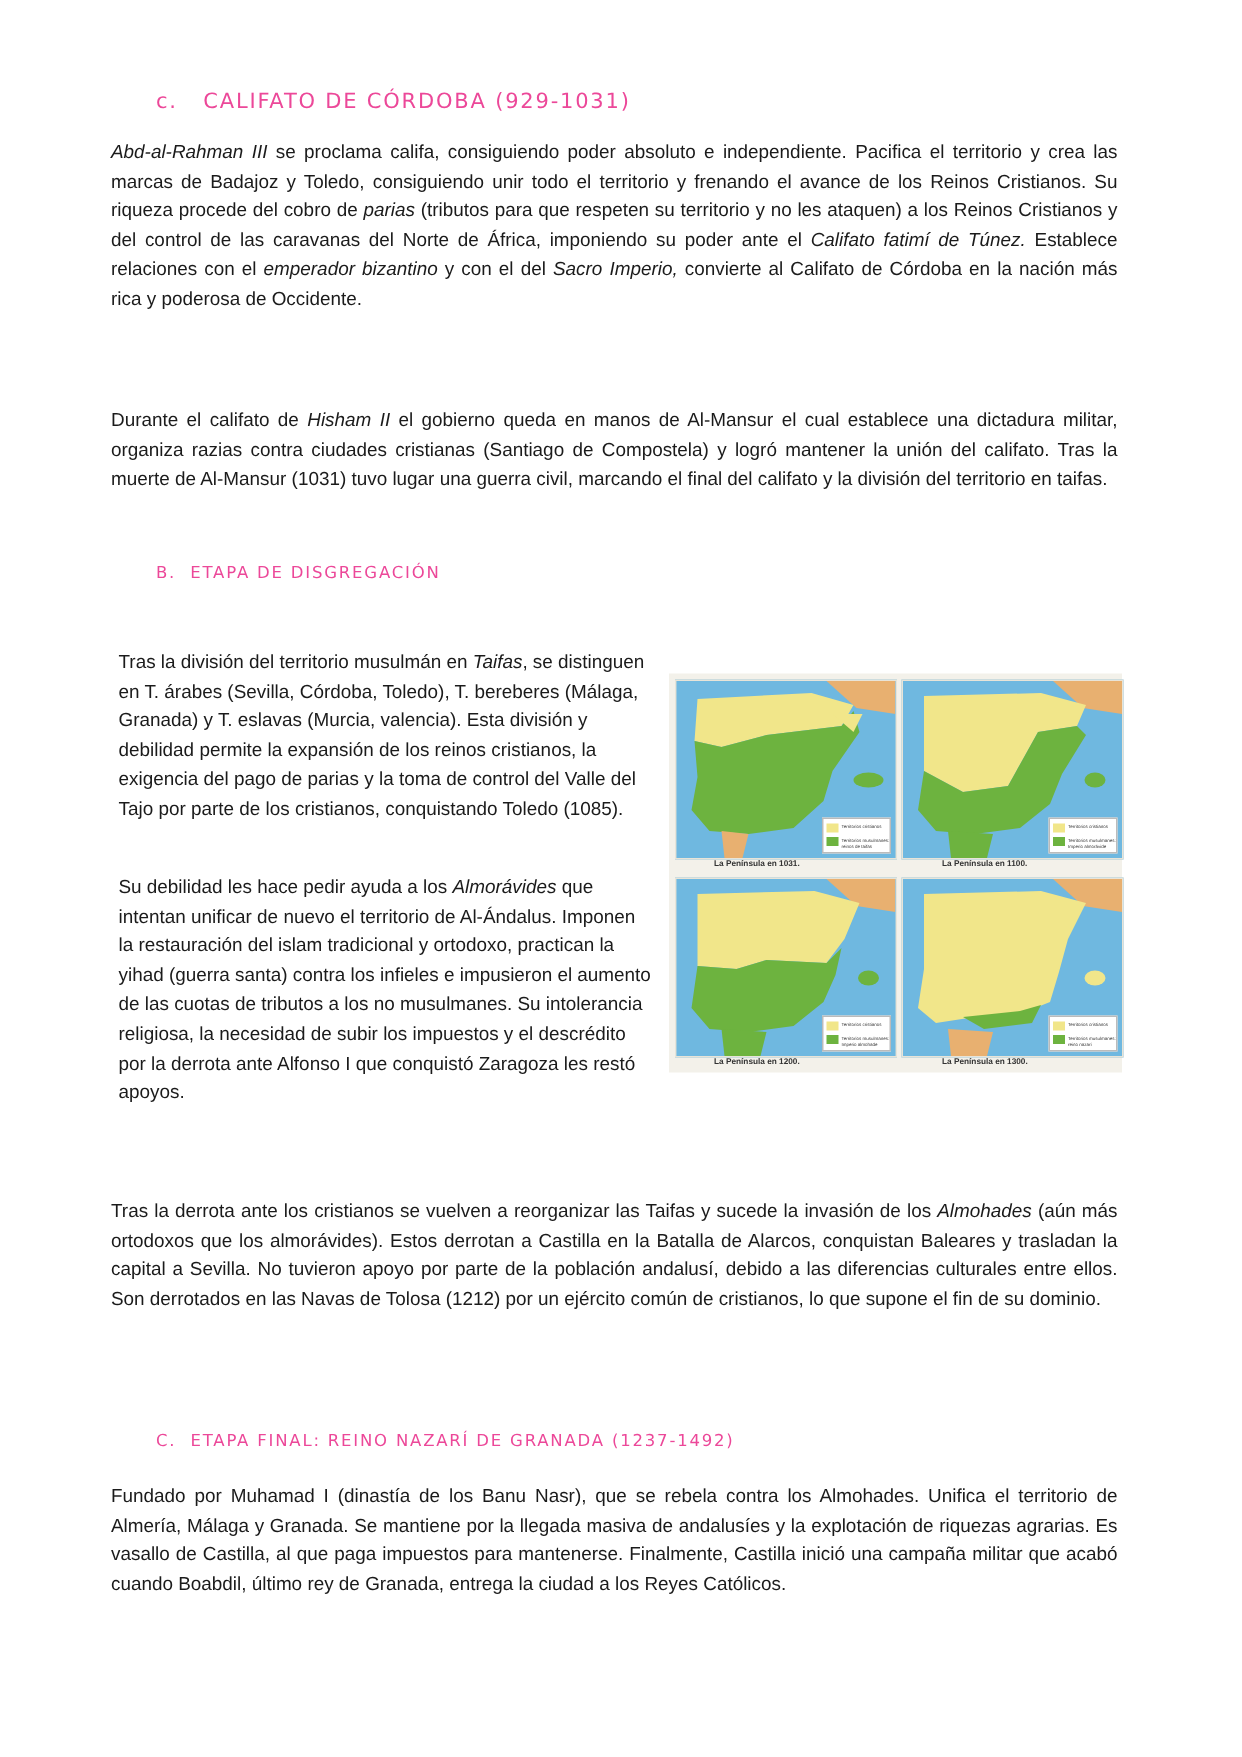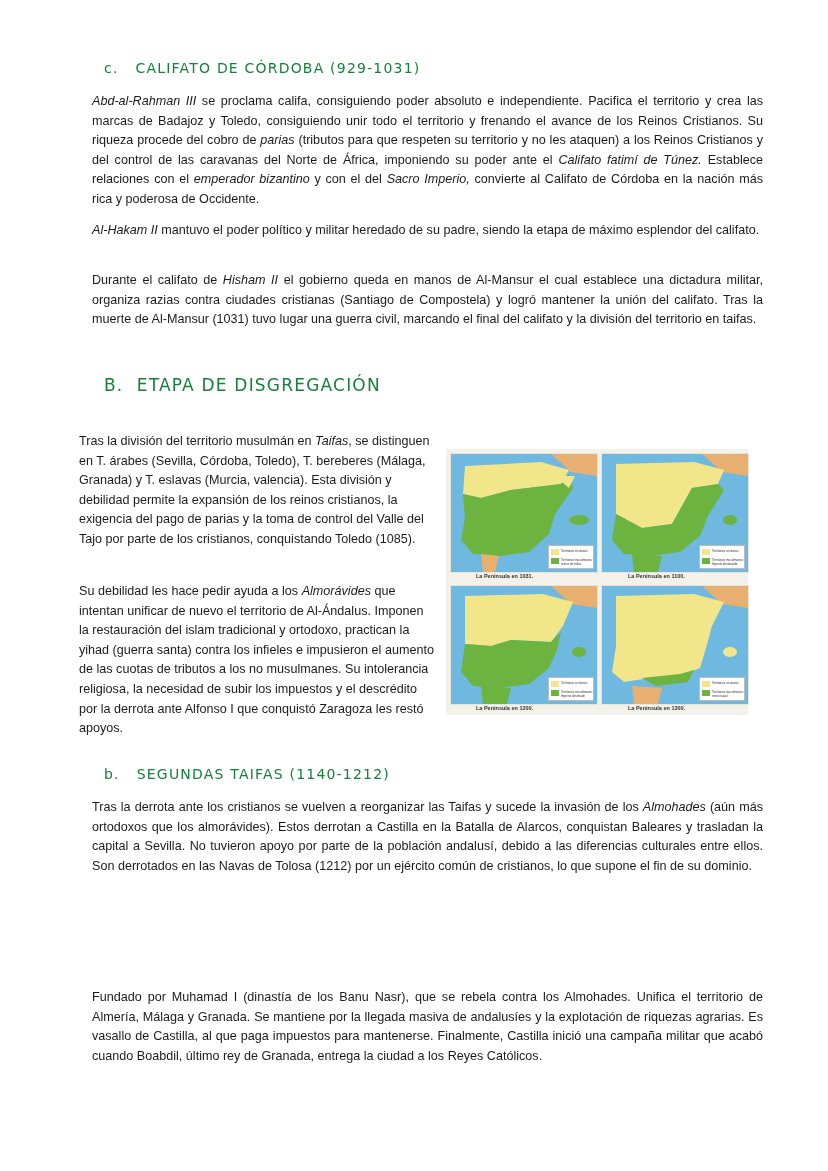--- a/index.html
+++ b/index.html
@@ -1,25 +1,25 @@
 <!DOCTYPE html>
 <html><head>
 <meta charset="utf-8">
 <style>
   html, body { margin:0; padding:0; background:#ffffff; }
   body { width:828px; height:1171px; position:relative; overflow:hidden;
          font-family:"Liberation Sans", sans-serif; color:#1b1b1b; }
   .page { position:absolute; left:0; top:0; width:828px; height:1171px; }
   .h { position:absolute; font-family:"DejaVu Sans", sans-serif; font-weight:normal;
-       letter-spacing:1.2px; color:#15803d; white-space:nowrap; }
+       letter-spacing:1.2px; color:#ec4899; white-space:nowrap; }
   .h .mk { display:inline-block; }
   .h1 { font-size:14px; }
-  .h2 { font-size:17px; }
+  .h2 { font-size:11px; }
   .p { position:absolute; font-size:12.6px; line-height:19.6px; margin:0; }
-  .p.full { left:92px; width:671px; text-align:justify; }
+  .p.full { left:74px; width:671px; text-align:justify; }
   .p.half { left:79px; width:355px; }
   .p i { font-style:italic; }
   .maps { position:absolute; left:446px; top:449px; width:302px; height:266px;
           background:#f3f1ea; }
   .map { position:absolute; width:146px; height:118px; overflow:hidden;
          background:#6fb8e0; border:1px solid #e8e4d8; }
   .map svg { position:absolute; left:0; top:0; }
   .caption { position:absolute; font-size:5.5px; font-weight:bold; color:#333; }
   .legend { position:absolute; right:3px; bottom:3px; width:44px; height:22px;
             background:#fff; border:1px solid #bbb; }
@@ -29,21 +29,20 @@
 </head>
 <body>
 
 <div class="page">
 
   <div class="h h1" style="left:104px; top:60px;">
     <span class="mk">c.</span>&nbsp;&nbsp;&nbsp;<span>CALIFATO DE CÓRDOBA (929-1031)</span>
   </div>
 
   <p class="p full" style="top:92px;"><i>Abd-al-Rahman III</i><span> se proclama califa, consiguiendo poder absoluto e independiente. Pacifica el territorio y crea las marcas de Badajoz y Toledo, consiguiendo unir todo el territorio y frenando el avance de los Reinos Cristianos. Su riqueza procede del cobro de </span><i>parias</i><span> (tributos para que respeten su territorio y no les ataquen) a los Reinos Cristianos y del control de las caravanas del Norte de África, imponiendo su poder ante el </span><i>Califato fatimí de Túnez.</i><span> Establece relaciones con el </span><i>emperador bizantino</i><span> y con el del </span><i>Sacro Imperio,</i><span> convierte al Califato de Córdoba en la nación más rica y poderosa de Occidente.</span></p>
-  <p class="p full" style="top:221px;"><i>Al-Hakam II</i><span> mantuvo el poder político y militar heredado de su padre, siendo la etapa de máximo esplendor del califato.</span></p>
   <p class="p full" style="top:271px;"><span>Durante el califato de </span><i>Hisham II</i><span> el gobierno queda en manos de Al-Mansur el cual establece una dictadura militar, organiza razias contra ciudades cristianas (Santiago de Compostela) y logró mantener la unión del califato. Tras la muerte de Al-Mansur (1031) tuvo lugar una guerra civil, marcando el final del califato y la división del territorio en taifas.</span></p>
 
   <div class="h h2" style="left:104px; top:375px;">
     <span class="mk">B.</span>&nbsp;&nbsp;<span>ETAPA DE DISGREGACIÓN</span>
   </div>
 
   <p class="p half" style="top:432px;"><span>Tras la división del territorio musulmán en </span><i>Taifas</i><span>, se distinguen en T. árabes (Sevilla, Córdoba, Toledo), T. bereberes (Málaga, Granada) y T. eslavas (Murcia, valencia). Esta división y debilidad permite la expansión de los reinos cristianos, la exigencia del pago de parias y la toma de control del Valle del Tajo por parte de los cristianos, conquistando Toledo (1085).</span></p>
   <p class="p half" style="top:582px;"><span>Su debilidad les hace pedir ayuda a los </span><i>Almorávides</i><span> que intentan unificar de nuevo el territorio de Al-Ándalus. Imponen la restauración del islam tradicional y ortodoxo, practican la yihad (guerra santa) contra los infieles e impusieron el aumento de las cuotas de tributos a los no musulmanes. Su intolerancia religiosa, la necesidad de subir los impuestos y el descrédito por la derrota ante Alfonso I que conquistó Zaragoza les restó apoyos.</span></p>
 
   <div class="maps">
@@ -115,22 +114,22 @@
       <div class="legend">
         <div class="sw" style="top:3px; background:#f1e68a;"></div>
         <div class="lt" style="top:3px;">Territorios cristianos</div>
         <div class="sw" style="top:12px; background:#6db33f;"></div>
         <div class="lt" style="top:12px;">Territorios musulmanes: reino nazarí</div>
       </div>
     </div>
     <div class="caption" style="left:182px; top:256px;">La Península en 1300.</div>
   </div>
 
-  <div class="h h1" style="left:104px; top:766px;">
-    <span class="mk">b.</span>&nbsp;&nbsp;&nbsp;<span>SEGUNDAS TAIFAS (1140-1212)</span>
-  </div>
 
   <p class="p full" style="top:798px;"><span>Tras la derrota ante los cristianos se vuelven a reorganizar las Taifas y sucede la invasión de los </span><i>Almohades</i><span> (aún más ortodoxos que los almorávides). Estos derrotan a Castilla en la Batalla de Alarcos, conquistan Baleares y trasladan la capital a Sevilla. No tuvieron apoyo por parte de la población andalusí, debido a las diferencias culturales entre ellos. Son derrotados en las Navas de Tolosa (1212) por un ejército común de cristianos, lo que supone el fin de su dominio.</span></p>
 
+  <div class="h h2" style="left:104px; top:954px;">
+    <span class="mk">C.</span>&nbsp;&nbsp;<span>ETAPA FINAL: REINO NAZARÍ DE GRANADA (1237-1492)</span>
+  </div>
 
   <p class="p full" style="top:988px;"><span>Fundado por Muhamad I (dinastía de los Banu Nasr), que se rebela contra los Almohades. Unifica el territorio de Almería, Málaga y Granada. Se mantiene por la llegada masiva de andalusíes y la explotación de riquezas agrarias. Es vasallo de Castilla, al que paga impuestos para mantenerse. Finalmente, Castilla inició una campaña militar que acabó cuando Boabdil, último rey de Granada, entrega la ciudad a los Reyes Católicos.</span></p>
 
 </div>
 
 </body></html>

